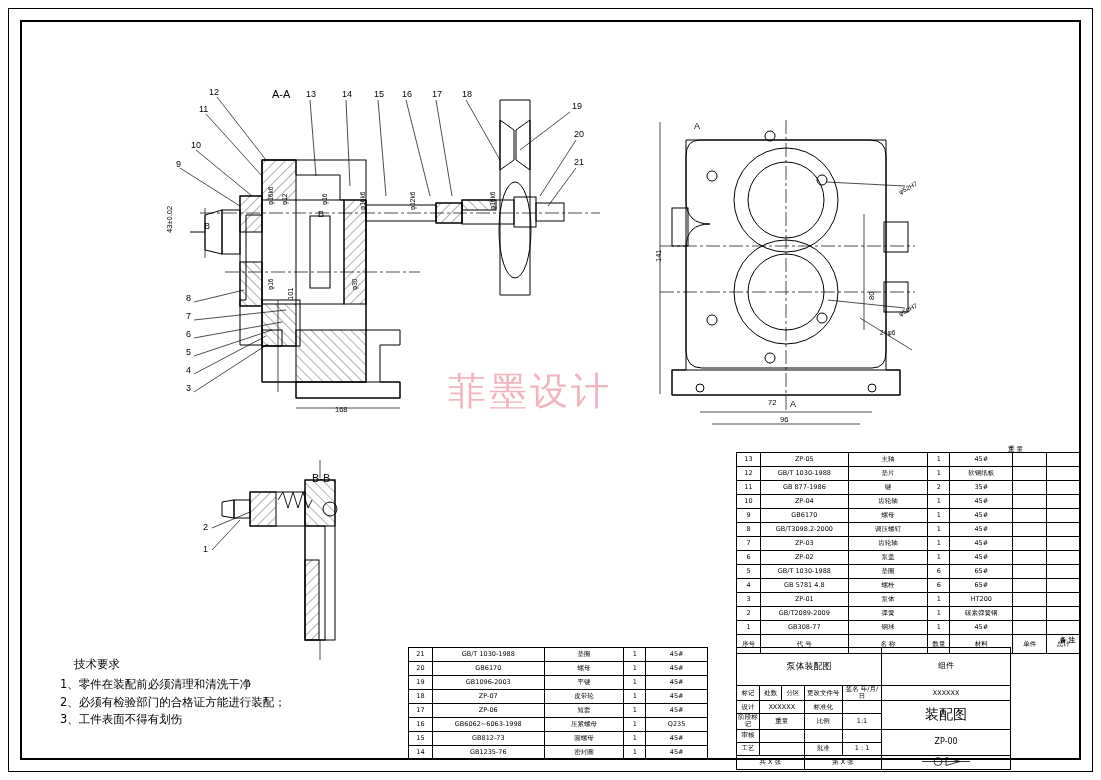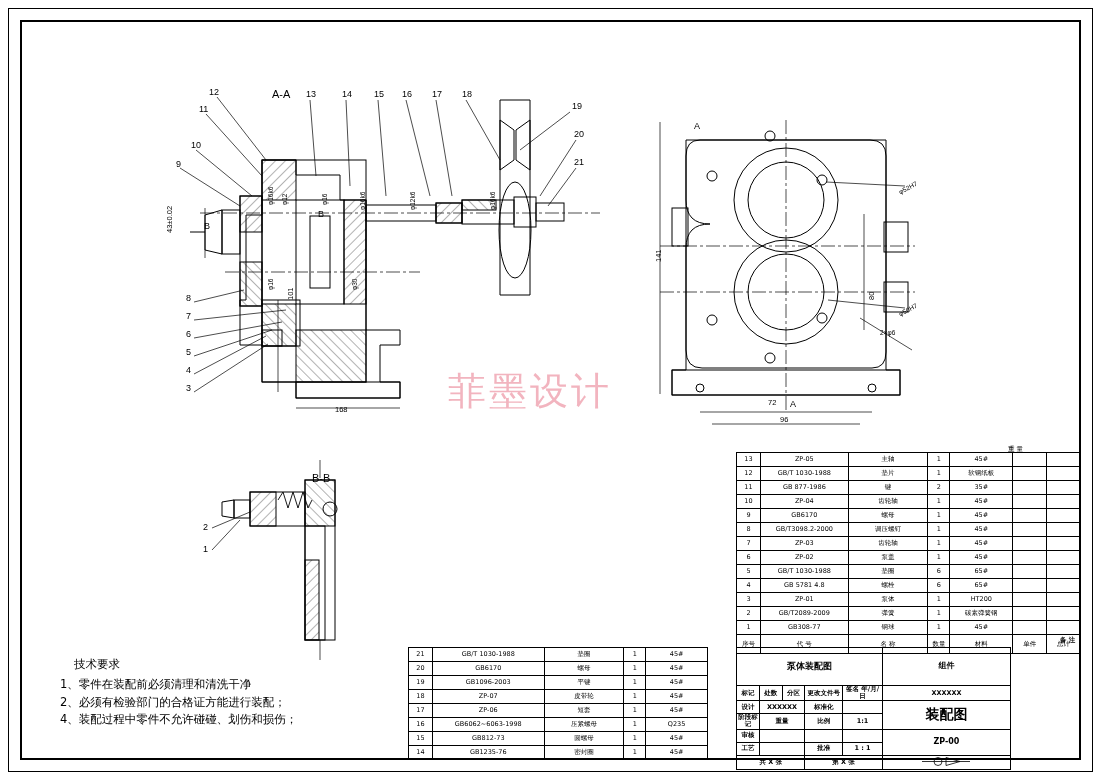--- a/index.html
+++ b/index.html
@@ -222,21 +222,21 @@
   <div class="lbl xs" style="left:898px;top:190px;transform:rotate(-28deg);transform-origin:left top;">φ52H7</div>
   <div class="lbl xs" style="left:898px;top:312px;transform:rotate(-28deg);transform-origin:left top;">φ50H7</div>
   <div class="lbl xs" style="left:880px;top:330px;">2×φ6</div>
 
   <div class="wm cjk">菲墨设计</div>
 
   <div class="tech">
     <div class="t-title">技术要求</div>
     <div>1、零件在装配前必须清理和清洗干净</div>
     <div>2、必须有检验部门的合格证方能进行装配；</div>
-    <div>4、装配过程中零件不允许碰碰、划伤和损伤；</div>
+    <div>3、工件表面不得有划伤</div>
   </div>
 
   <table class="bom" style="left:736px;top:452px;width:345px;">
     <colgroup>
         <col style="width:24px">
         <col style="width:88px">
         <col style="width:80px">
         <col style="width:22px">
         <col style="width:63px">
         <col style="width:34px">
@@ -435,21 +435,21 @@
       <tr>
           <td>14</td>
           <td>GB1235-76</td>
           <td>密封圈</td>
           <td>1</td>
           <td>45#</td>
         </tr>
     </tbody>
   </table>
 
-  <table class="tb" style="left:736px;top:647px;width:275px;font-weight:bold;">
+  <table class="tb" style="left:736px;top:647px;width:275px;">
     <colgroup>
       <col style="width:30px">
         <col style="width:26px">
         <col style="width:26px">
         <col style="width:52px">
         <col style="width:52px">
       <col style="width:40px">
         <col style="width:40px">
         <col style="width:40px">
         <col style="width:39px">

